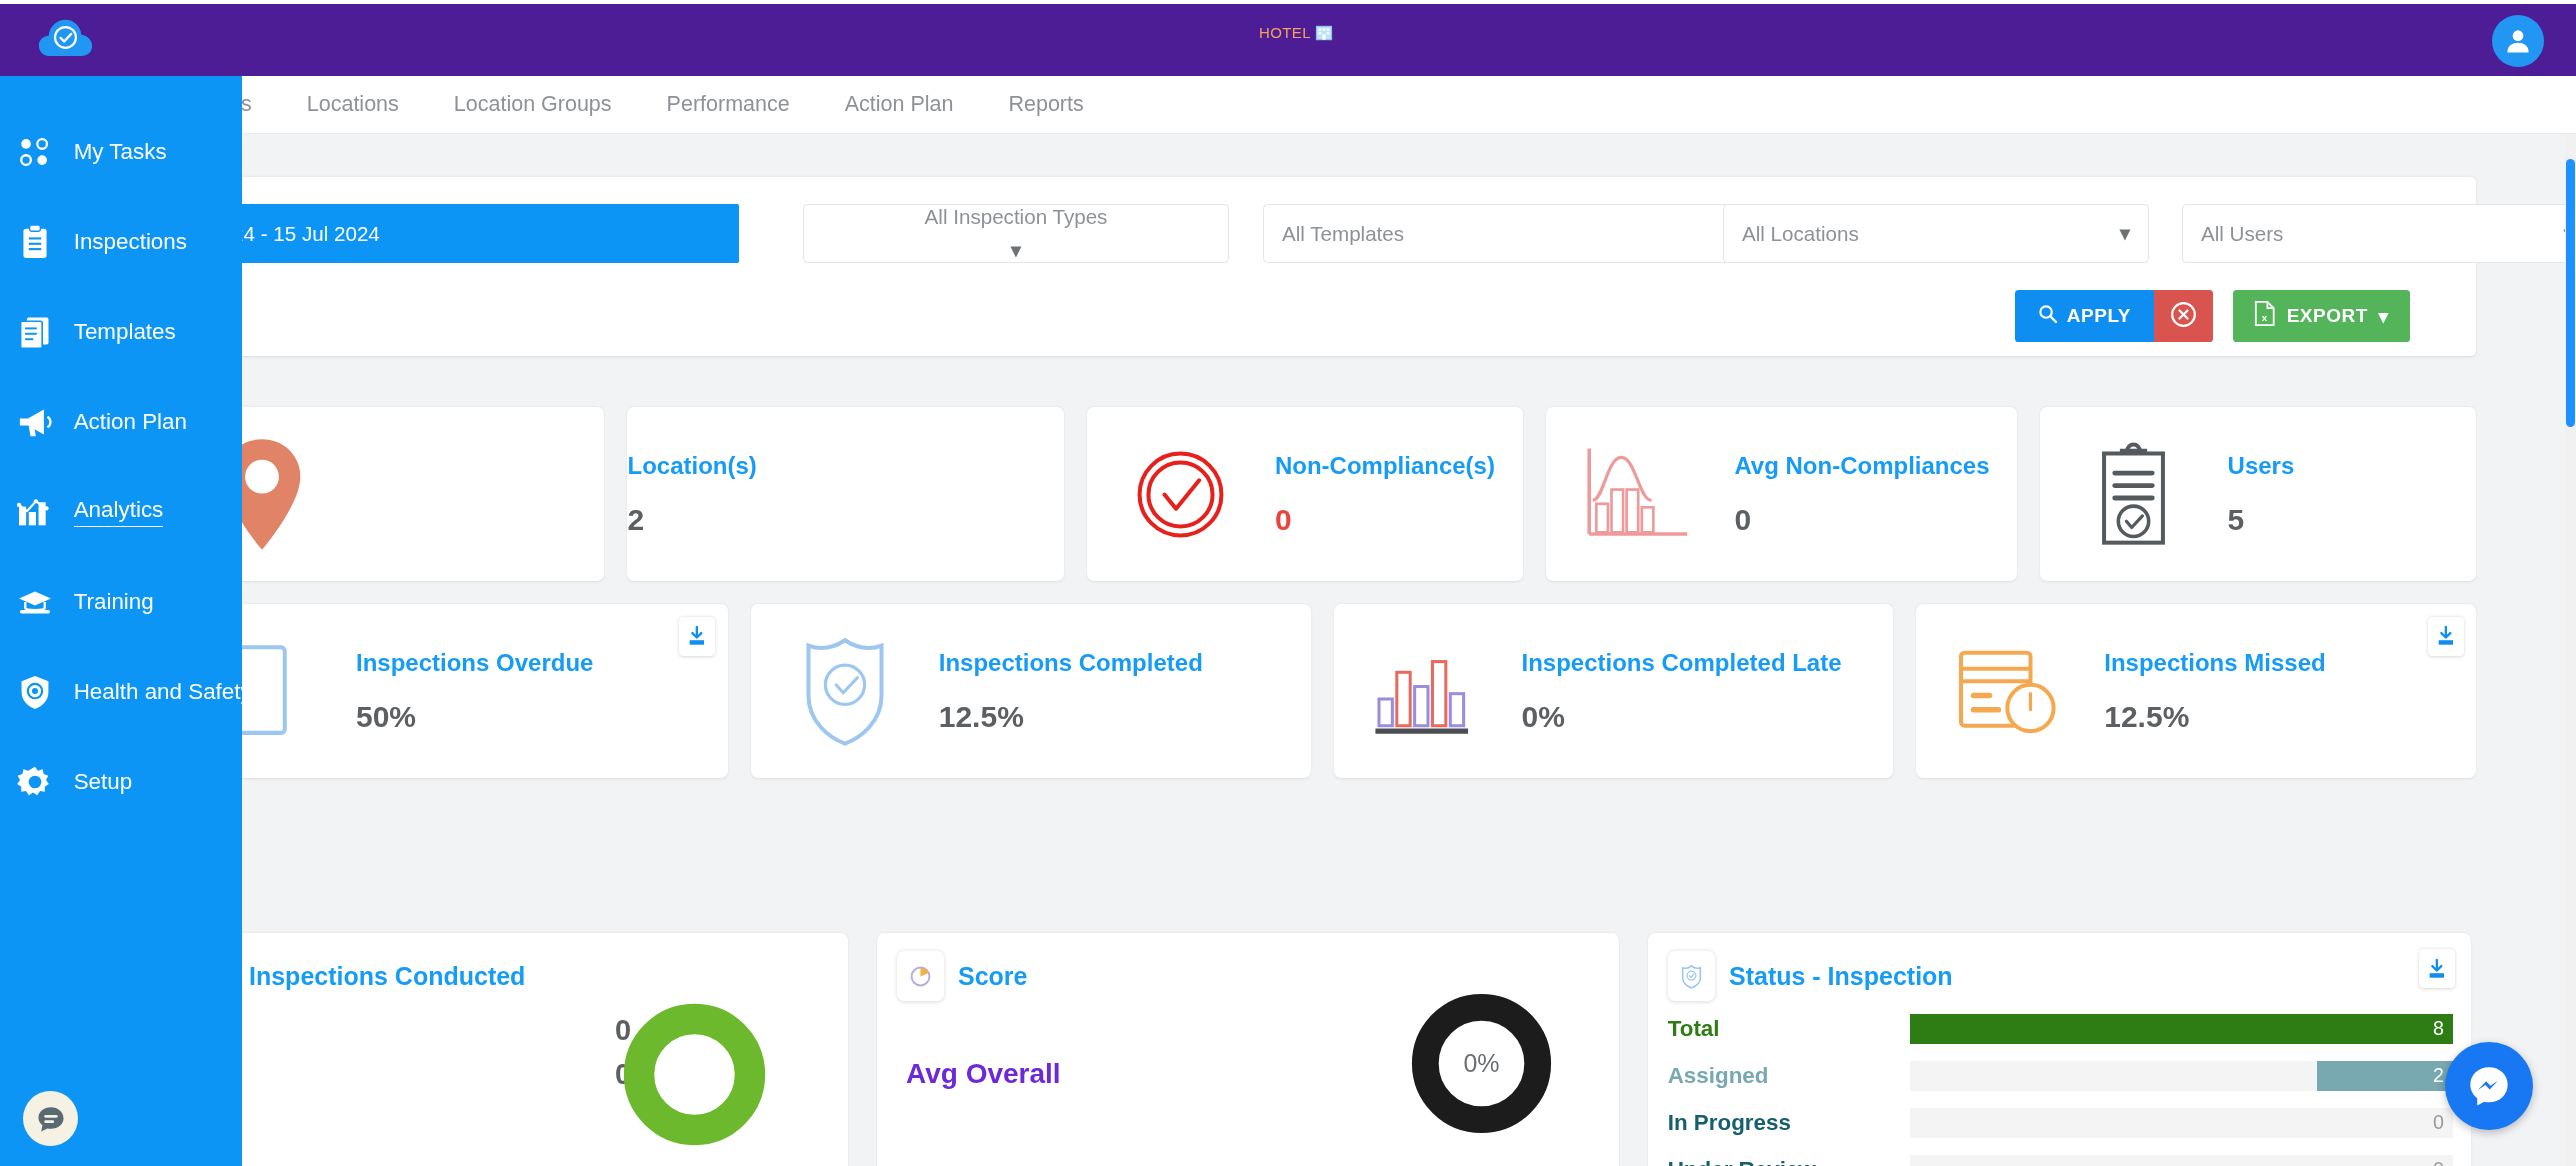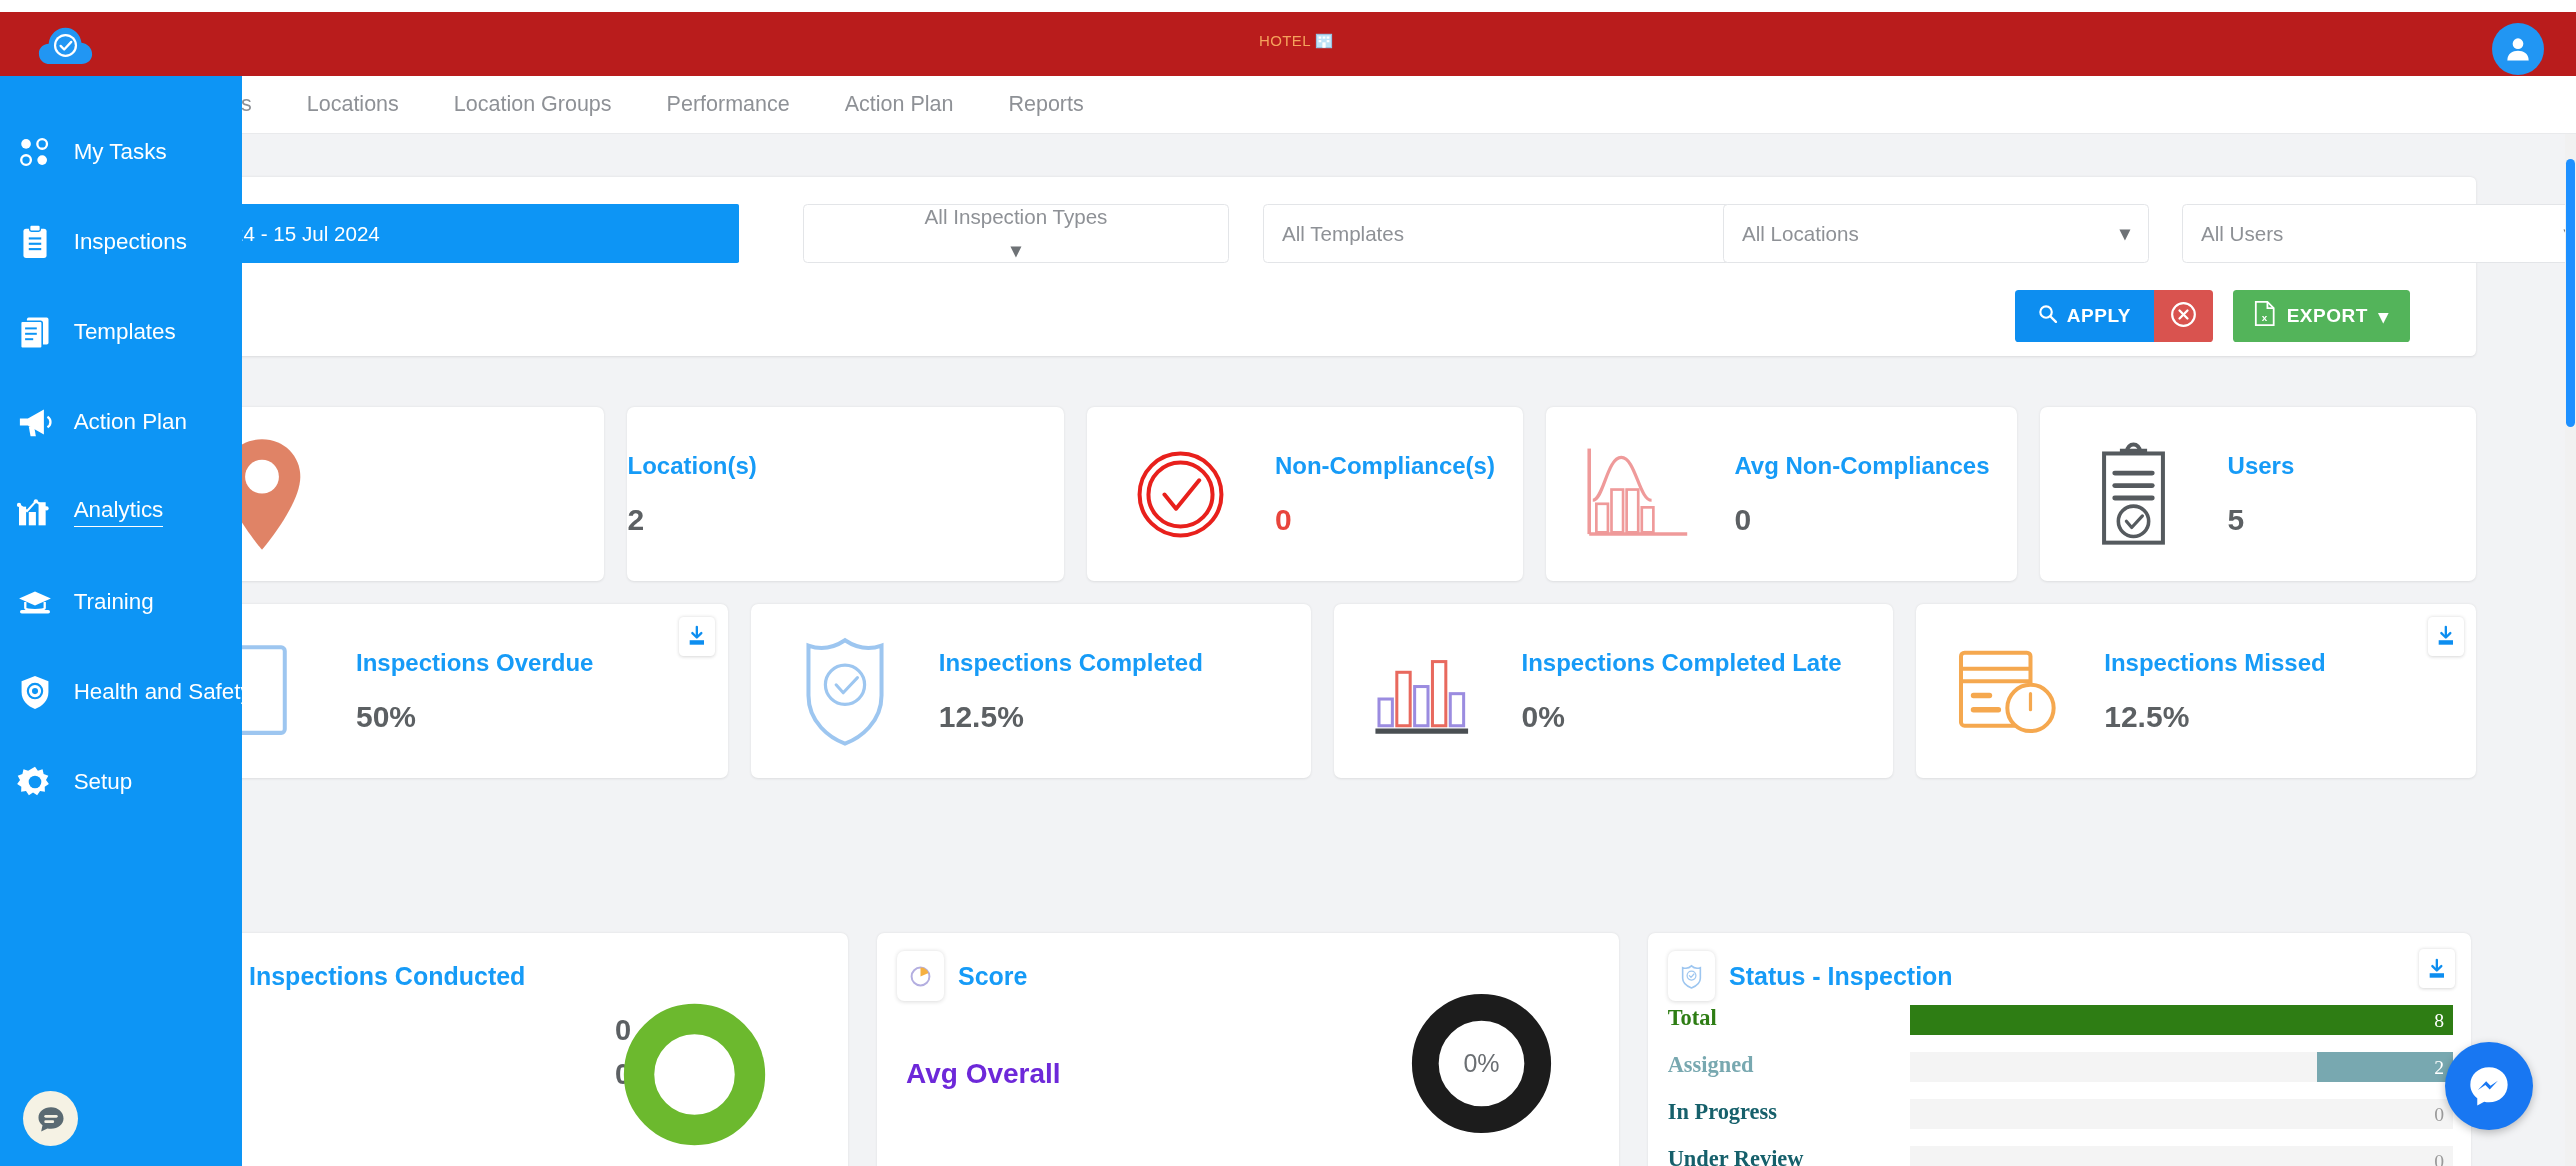--- a/index.html
+++ b/index.html
@@ -5,22 +5,22 @@
   * { box-sizing: border-box; margin: 0; padding: 0; }
   html, body {
     width: 2576px; height: 1166px;
     font-family: "Liberation Sans", sans-serif;
     background: #ffffff;
     overflow: hidden;
   }
 
   
   .topbar {
-    position: absolute; top: 12px; left: 0; width: 2576px; height: 76px;
-    background: #b91c1c; border-bottom: 0.9px solid #e9eaec;
+    position: absolute; top: 4px; left: 0; width: 2576px; height: 76px;
+    background: #4c1d95; border-bottom: 0.9px solid #e9eaec;
     display: flex; align-items: center;
   }
   .brand-cloud { position: absolute; left: 38px; top: 10.7px; width: 55px; height: 52px; }
   .hotel-logo {
     position: absolute; left: 1259px; top: 19.7px;
     display: flex; align-items: center; gap: 3.6px;
   }
   .hotel-logo .htext {
     color: #f5a35c; font-size: 15px; font-weight: 400; letter-spacing: 0.4px;
   }
@@ -153,21 +153,21 @@
   .avg-overall {
     position: absolute; left: 29px; top: 125px; color: #6d28d9;
     font-size: 28px; font-weight: bold;
   }
   .donut-black { position: absolute; right: 59px; top: 52px; }
   .donut-black .dz { position: absolute; left: 0; top: 0; width: 100%; height: 100%;
     display:flex; align-items:center; justify-content:center; color:#6b6f73; font-size:25px;}
 
   
   .status-list { position: absolute; top: 72px; left: 0; width: 100%; padding: 0 18px 0 19.7px; }
-  .st-row { display: flex; height: 47px; font-family: Liberation Serif, serif; }
+  .st-row { display: flex; align-items: center; height: 47px; }
   .st-label { width: 242px; font-size: 22.4px; font-weight: bold; flex: 0 0 242px; }
   .st-bar { flex: 1; height: 30px; background: #f4f4f4; position: relative; }
   .st-fill { position: absolute; right: 0; top: 0; height: 100%; }
   .st-num {
     position: absolute; right: 9px; top: 0; height: 100%;
     display: flex; align-items: center; font-size: 19.7px;
   }
 
   .chat-fab {
     position: absolute; right: 43px; bottom: 36px; width: 88px; height: 88px;

